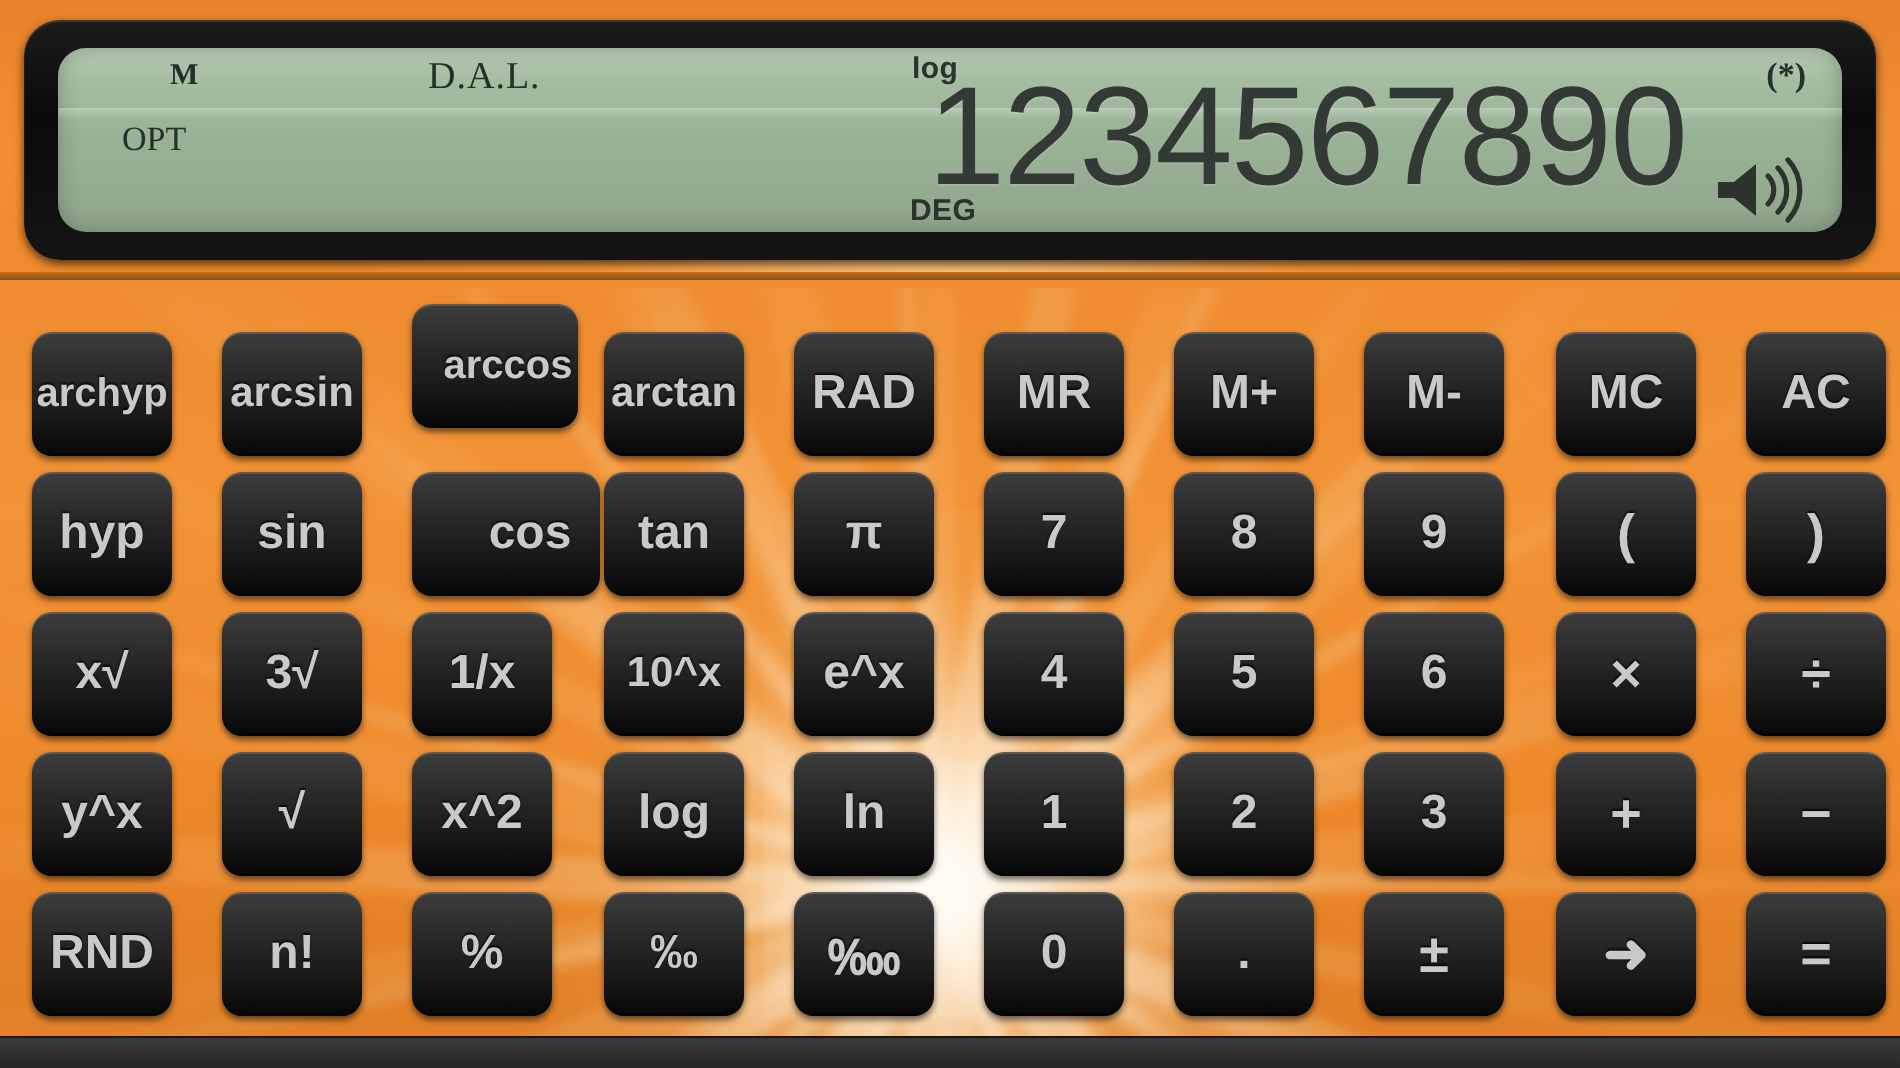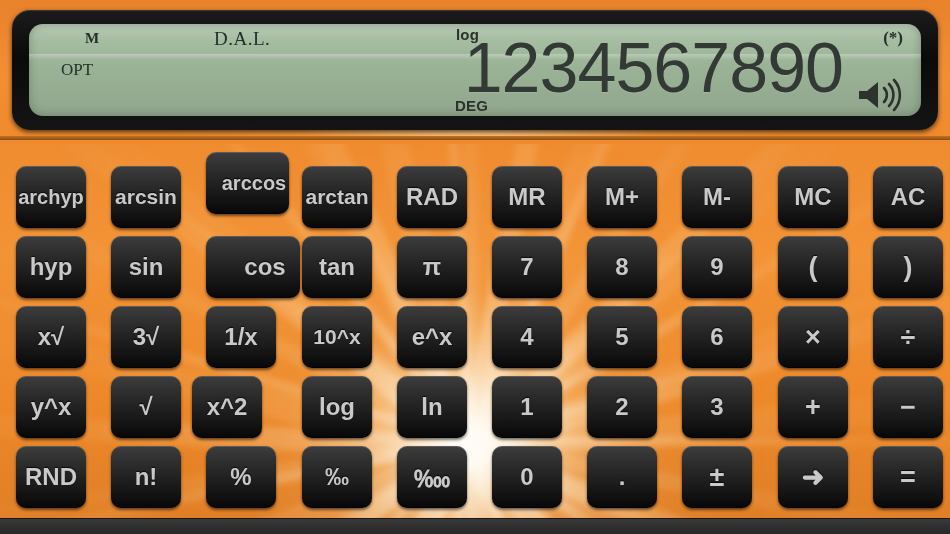--- a/index.html
+++ b/index.html
@@ -339,21 +339,21 @@
         </div>
         <div class="key op" style="left: 873px; top: 162px;">
           <span>÷</span>
         </div>
         <div class="key" style="left: 16px; top: 232px;">
           <span>y^x</span>
         </div>
         <div class="key" style="left: 111px; top: 232px;">
           <span>√</span>
         </div>
-        <div class="key" style="left: 192px; top: 232px;">
+        <div class="key" style="left: 206px; top: 232px;">
           <span>x^2</span>
         </div>
         <div class="key" style="left: 302px; top: 232px;">
           <span>log</span>
         </div>
         <div class="key" style="left: 397px; top: 232px;">
           <span>ln</span>
         </div>
         <div class="key" style="left: 492px; top: 232px;">
           <span>1</span>

